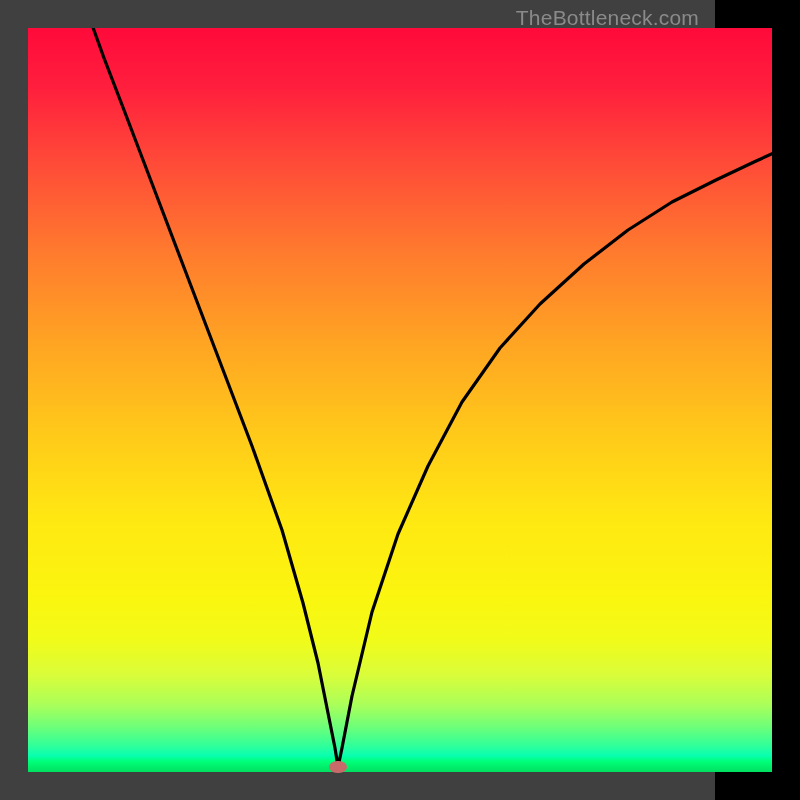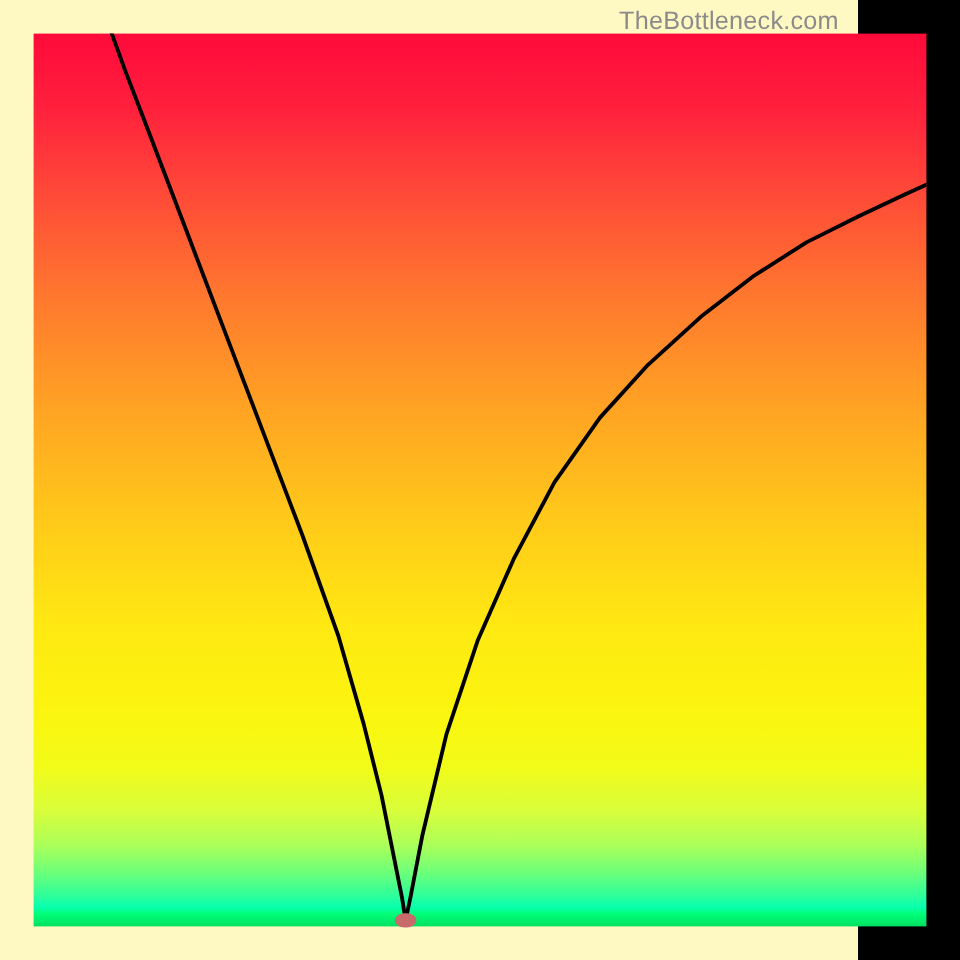--- a/index.html
+++ b/index.html
@@ -10,21 +10,21 @@
     background: #000;
     overflow: hidden;
     font-family: Arial, Helvetica, sans-serif;
   }
   .frame {
     position: absolute;
     left: 0;
     top: 0;
     width: 715px;
     height: 800px;
-    background: #fef9c3;
+    background: #404040;
   }
   .plot {
     position: absolute;
     left: 28px;
     top: 28px;
     width: 744px;
     height: 744px;
     background: linear-gradient(
       to bottom,
       #ff0a3a 0%,

